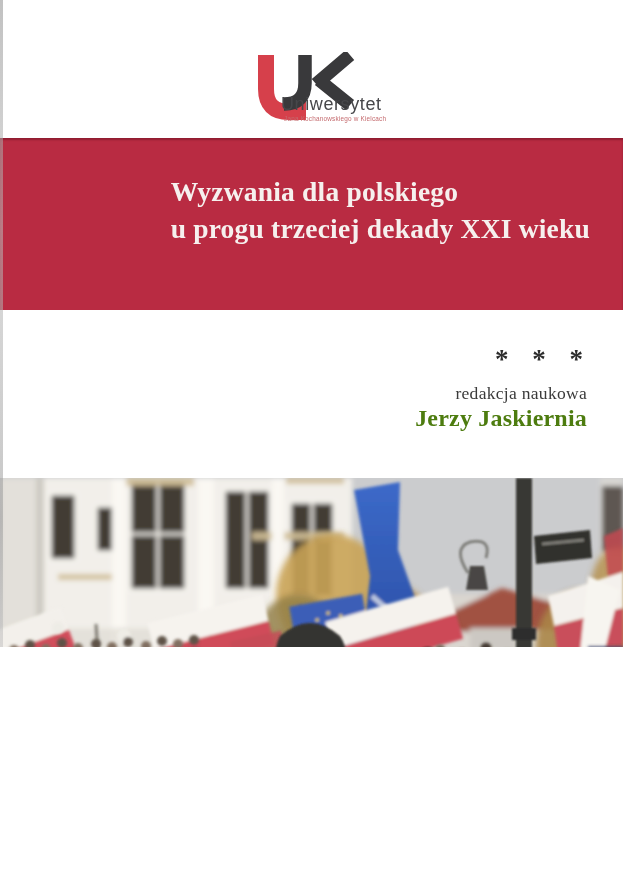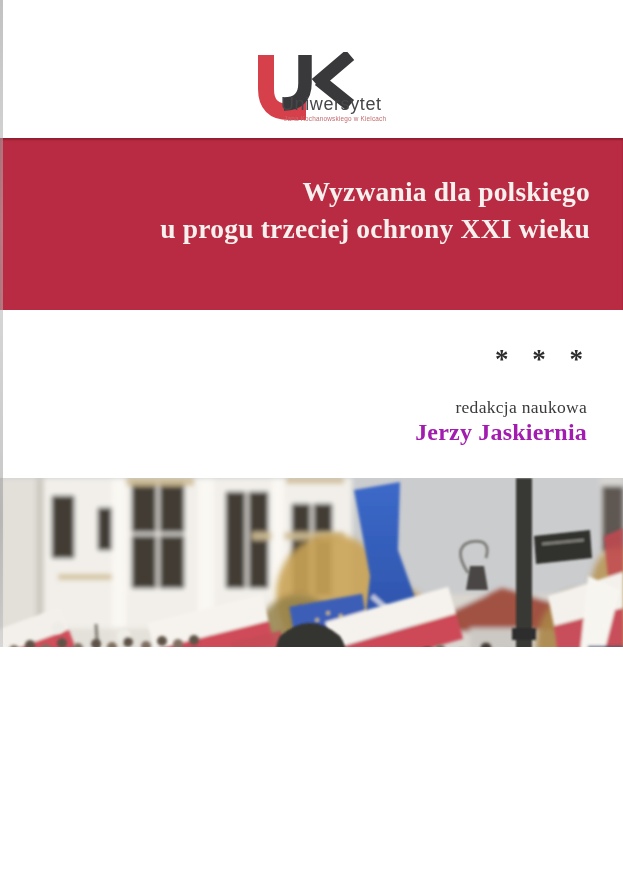--- a/index.html
+++ b/index.html
@@ -5,28 +5,28 @@
   html,body{margin:0;padding:0;background:#ffffff;}
   .cover{position:relative;width:623px;height:647px;background:#ffffff;overflow:hidden;
          font-family:"Liberation Serif",serif;}
   .scan-edge{position:absolute;left:0;top:0;width:3px;height:100%;
              background:linear-gradient(180deg,#8f8f8f,#bdbdbd 35%,#9a9a9a 80%,#c2c2c2);opacity:.55;z-index:9;}
   
   .uni-logo{position:absolute;left:253px;top:52px;width:182px;height:76px;}
   
   .band{position:absolute;left:0;top:138px;width:623px;height:172px;background:#b92b42;
         box-shadow:inset 0 2px 2px rgba(70,0,14,.35);}
-  .band-title{position:absolute;top:36px;right:33px;text-align:right;color:#f6f0ee;
+  .band-title{position:absolute;top:36px;right:33px;color:#f6f0ee;
               font-weight:bold;font-size:27.5px;line-height:36.5px;letter-spacing:.2px;}
   
   .mid{position:absolute;top:310px;left:0;right:36px;text-align:right;}
   .stars{margin-top:34px;font-size:27px;font-weight:bold;color:#2d2d2d;
          letter-spacing:4px;word-spacing:9px;}
-  .ed-label{margin-top:22px;font-size:17.5px;color:#3a3a3a;letter-spacing:.3px;}
-  .ed-name{font-size:24px;font-weight:bold;color:#a21caf;line-height:28px;letter-spacing:.2px;}
+  .ed-label{margin-top:8px;font-size:17.5px;color:#3a3a3a;letter-spacing:.3px;}
+  .ed-name{font-size:24px;font-weight:bold;color:#4d7c0f;line-height:28px;letter-spacing:.2px;}
   
   .photo{position:absolute;left:0;top:478px;width:623px;height:403px;background:#c9cacc;}
 </style>
 </head>
 <body>
 
 <div class="cover">
 
   <div class="scan-edge"></div>
 
@@ -38,21 +38,21 @@
         <path d="M97,3 L63,32 M66,28 L97,53" fill="none" stroke="#39393b" stroke-width="13"></path>
       </g>
       <text x="28" y="58" font-family="Liberation Sans, sans-serif" font-size="18" fill="#47474a" letter-spacing="0.6">Uniwersytet</text>
       <text x="31" y="69" font-family="Liberation Sans, sans-serif" font-size="6.4" fill="#c46a6e" letter-spacing="0.2">Jana Kochanowskiego w Kielcach</text>
     </svg>
   </div>
 
   <div class="band">
     <div class="band-title">
       <div>Wyzwania dla polskiego</div>
-      <div>u progu trzeciej ochrony XXI wieku</div>
+      <div>u progu trzeciej dekady XXI wieku</div>
     </div>
   </div>
 
   <div class="mid">
     <div class="stars">* * *</div>
     <div class="ed-label">redakcja naukowa</div>
     <div class="ed-name">Jerzy Jaskiernia</div>
   </div>
 
   <div class="photo">

